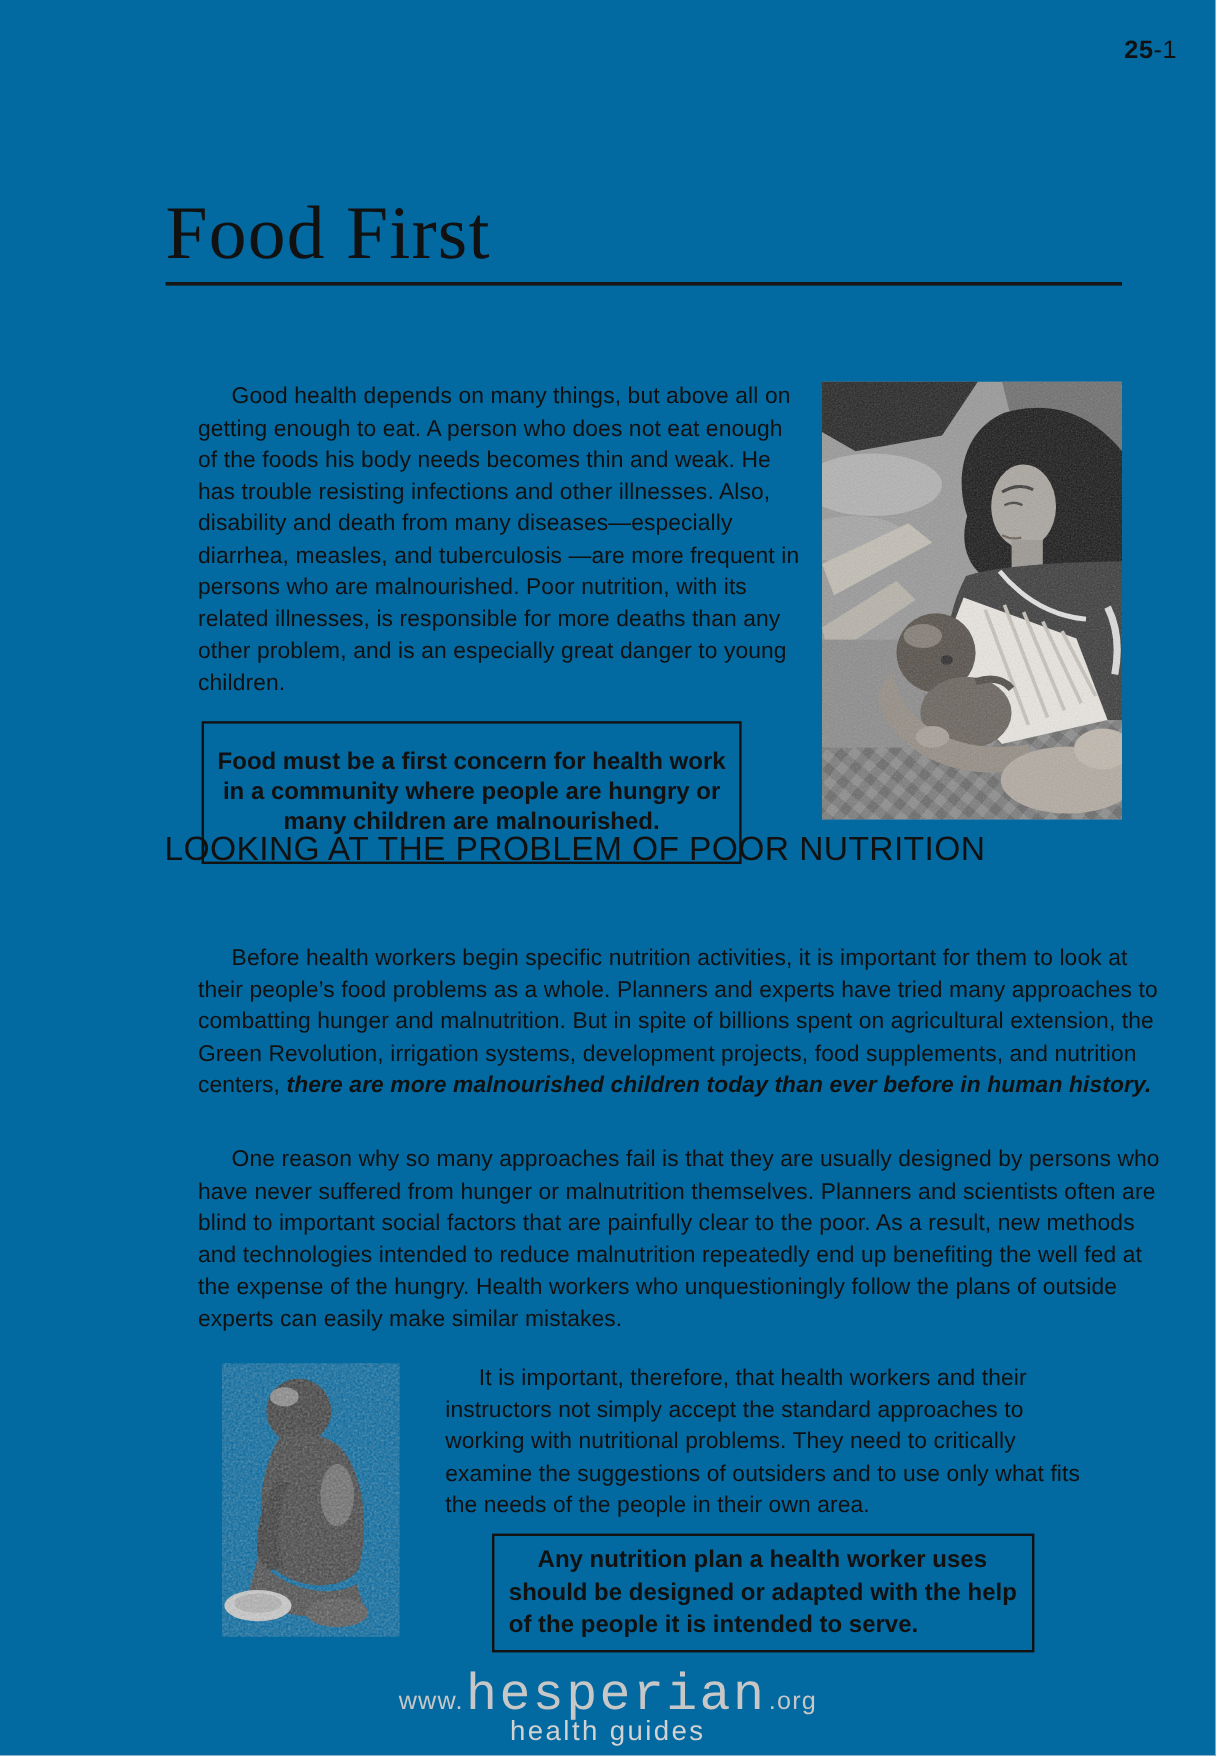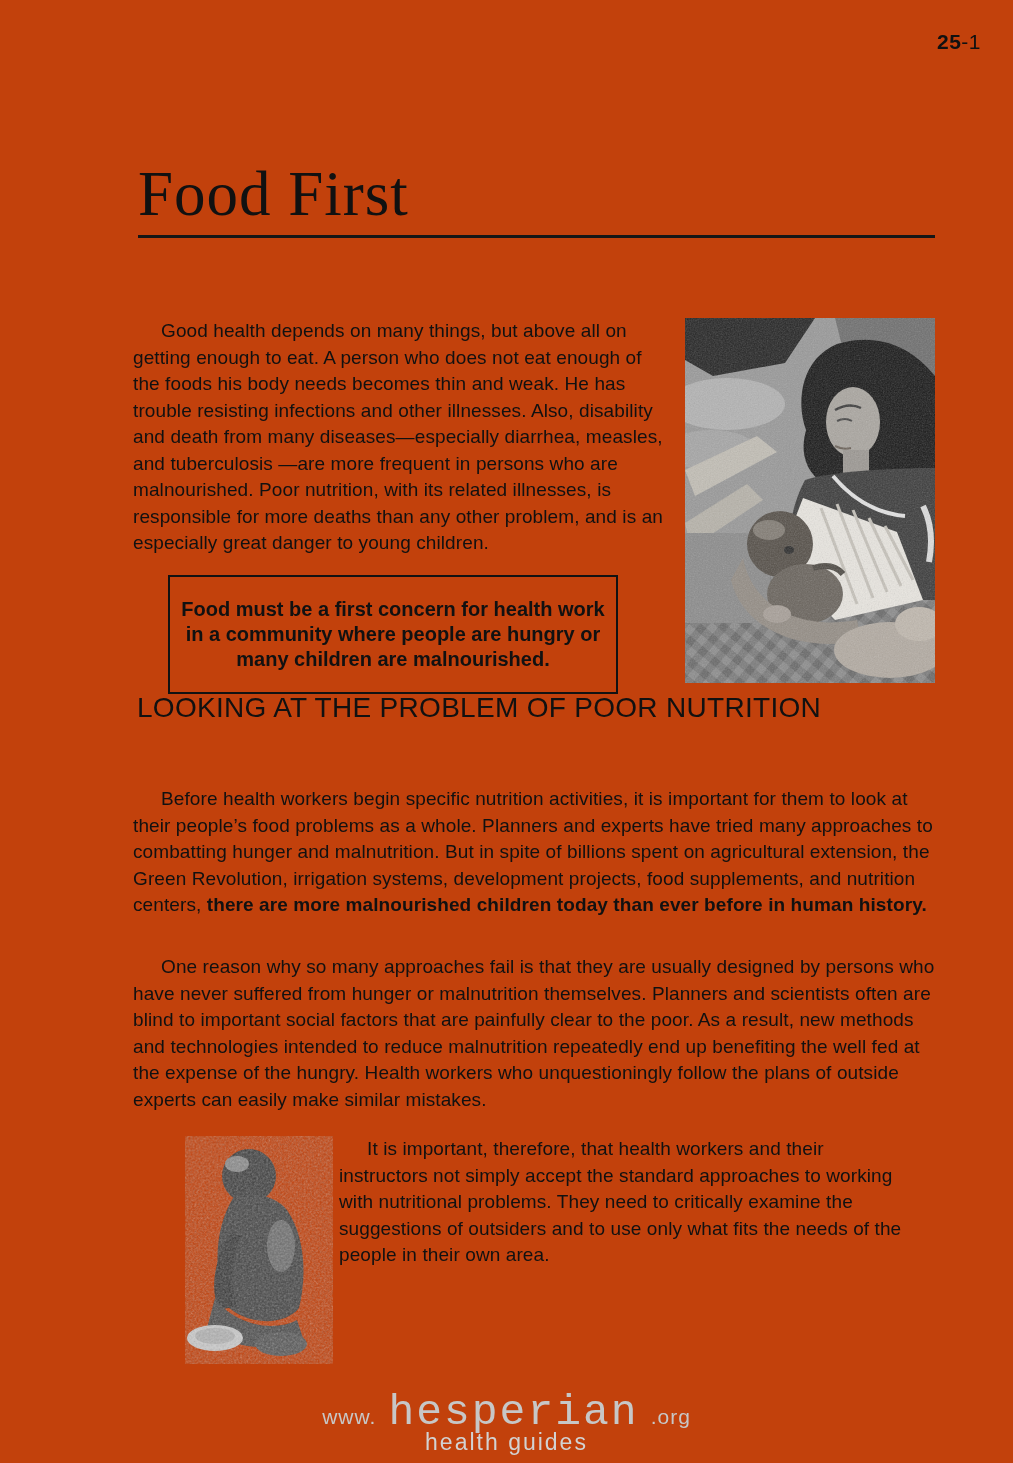--- a/index.html
+++ b/index.html
@@ -1,54 +1,54 @@
 <!DOCTYPE html>
 <html><head>
 <meta charset="utf-8">
 <style>
   html,body{margin:0;padding:0;background:#e9e9e9;}
-  .page{position:relative;width:1013px;height:1463px;background:#c2410c;
+  .page{position:relative;width:1013px;height:1463px;background:#0369a1;
         font-family:"Liberation Sans",sans-serif;color:#111;overflow:hidden;
         margin:0 auto;}
   
   .pagenum{position:absolute;top:30px;right:32px;font-size:21px;letter-spacing:.5px;}
   .pagenum .b{font-weight:700;}
   .chapterblock{position:absolute;top:72px;right:78px;display:flex;align-items:baseline;gap:20px;
                 font-family:"Liberation Serif",serif;}
   .chapterlabel{font-size:23px;font-weight:700;letter-spacing:2px;}
   .chapternum{font-size:76px;font-weight:700;line-height:.9;}
   
   .titleblock{position:absolute;top:158px;left:138px;font-family:"Liberation Serif",serif;
               font-weight:400;font-size:63px;letter-spacing:1px;}
   .rule{position:absolute;top:235px;left:138px;width:797px;height:3px;background:#161616;}
   
   .introrow{position:absolute;top:318px;left:133px;width:802px;display:flex;gap:17px;}
   .introcol{width:535px;}
   p.body{font-size:19px;line-height:26.5px;margin:0;letter-spacing:.1px;}
-  p.ind{text-indent:28px;}
+  p.ind{text-indent:28px;margin-left:32px;}
   .box{border:2.5px solid #121212;}
   .box1{width:450px;margin:18px 0 0 35px;box-sizing:border-box;}
   .box1 p{font-weight:700;font-size:20px;line-height:25px;text-align:center;padding:20px 10px;margin:0;}
   .photo{width:250px;height:365px;flex:0 0 auto;}
   
   .sectionhead{position:absolute;top:692px;left:137px;font-size:28px;letter-spacing:.3px;
                font-weight:400;}
   .para2{position:absolute;top:786px;left:133px;width:802px;}
   .para3{position:absolute;top:954px;left:133px;width:802px;}
-  .bold{font-weight:700;}
+  .bold{font-weight:700;font-style:italic;}
   
   .childrow{position:absolute;top:1136px;left:133px;width:800px;display:flex;}
   .childimg{margin-left:52px;width:148px;flex:0 0 auto;}
   .childrow .text{width:578px;padding-left:6px;box-sizing:border-box;}
   .box2{position:absolute;top:1278px;left:410px;width:452px;box-sizing:border-box;}
   .box2 p{font-weight:700;font-size:20px;line-height:27px;text-indent:24px;padding:7px 12px;margin:0;}
   
   .watermark{position:absolute;top:1388px;left:0;width:100%;text-align:center;color:#c7c7c7;
              user-select:none;}
-  .wline1{display:flex;justify-content:center;align-items:baseline;gap:12px;}
+  .wline1{display:flex;justify-content:center;align-items:baseline;gap:2px;}
   .w-small{font-size:21px;letter-spacing:1px;}
   .w-brand{font-family:Liberation Mono, monospace;font-size:43px;letter-spacing:2px;}
   .wline2{font-size:23px;letter-spacing:2px;margin-top:-8px;color:#d2d2d2;}
 </style>
 </head>
 <body>
 
 <div class="page">
 
   <div class="pagenum"><span class="b">25</span><span>-1</span></div>
@@ -142,20 +142,23 @@
         <ellipse cx="30" cy="202" rx="28" ry="13" fill="#cacaca"></ellipse>
         <ellipse cx="30" cy="200" rx="20" ry="8" fill="#b2b2b2"></ellipse>
         <rect width="148" height="228" filter="url(#grain2)" opacity="0.45"></rect>
       </svg>
     </div>
     <div class="text">
       <p class="body ind">It is important, therefore, that health workers and their instructors not simply accept the standard approaches to working with nutritional problems. They need to critically examine the suggestions of outsiders and to use only what fits the needs of the people in their own area.</p>
     </div>
   </div>
 
+  <div class="box box2">
+    <p>Any nutrition plan a health worker uses should be designed or adapted with the help of the people it is intended to serve.</p>
+  </div>
 
   <div class="watermark">
     <div class="wline1">
       <span class="w-small">www.</span>
       <span class="w-brand">hesperian</span>
       <span class="w-small">.org</span>
     </div>
     <div class="wline2">health guides</div>
   </div>
 

